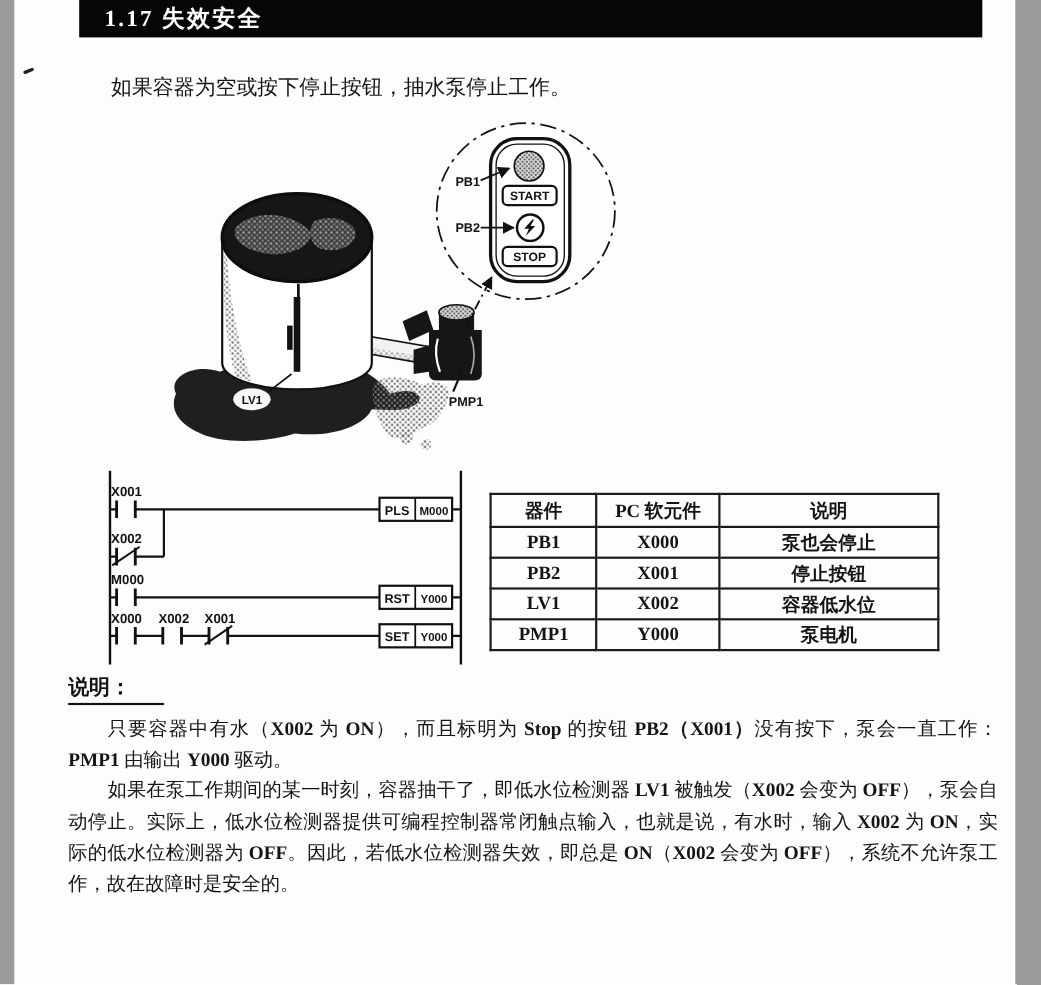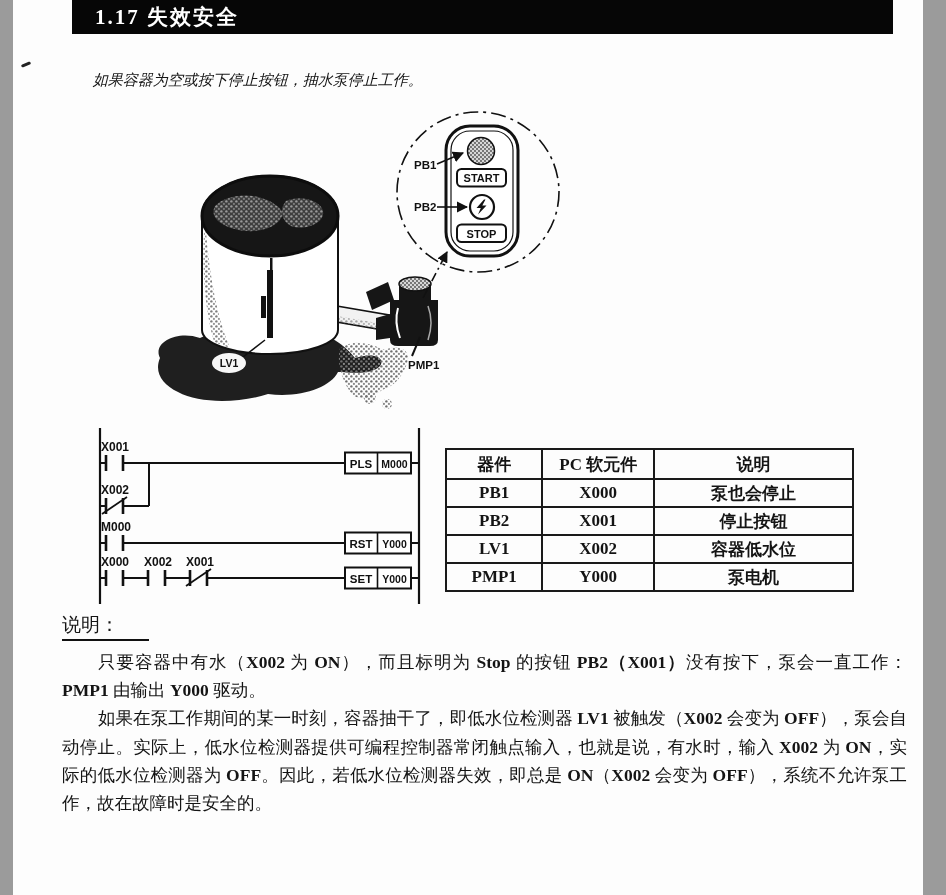--- a/index.html
+++ b/index.html
@@ -16,40 +16,40 @@
   .section-bar {
     position:absolute; left:72px; top:0; width:821px; height:34px;
     background:#060606; color:#ffffff; display:flex; align-items:center;
   }
   .section-bar span {
     padding-left:23px; font-size:21px; font-weight:bold; letter-spacing:2px;
     font-family:"Liberation Serif", serif;
   }
   .intro {
     position:absolute; left:62px; top:66px; width:845px;
-    font-size:15px; line-height:28px; text-indent:2.05em;font-style:italic;
+    font-size:19px; line-height:28px; text-indent:2.05em;
   }
   .fig { position:absolute; }
   .fig-illustration { left:140px; top:108px; width:460px; height:312px; }
   .fig-ladder { left:86px; top:424px; width:348px; height:184px; }
   svg text { font-family:"Liberation Sans", sans-serif; font-weight:bold; fill:#111; }
   .io-table {
     position:absolute; left:445px; top:448px; width:409px;
     border-collapse:collapse; table-layout:fixed; text-align:center;
     font-family:"Liberation Serif", serif; font-weight:bold; font-size:17px;
   }
   .io-table th, .io-table td { border:2px solid #1a1a1a; padding:0; }
   .io-table th { height:30px; font-weight:bold;margin-left:27px; }
   .io-table td { height:28px; }
   .col-device { width:95px; } .col-pc { width:110px; } .col-desc { width:196px; }
   .notes { position:absolute; left:62px; top:612px; width:845px; }
   .notes-heading { font-size:19px; margin:0 0 7px 0; }
   .notes-heading span {
     display:inline-block; border-bottom:2px solid #111; padding-right:30px;
-    padding-bottom:1px; font-weight:normal;
+    padding-bottom:1px; font-weight:bold;
   }
   .note {
     font-size:17.5px; line-height:28.2px; text-indent:2.05em;
     text-align:justify; color:#141414;
   }
   .note b { font-weight:bold; }
 </style>
 </head>
 <body>
 

